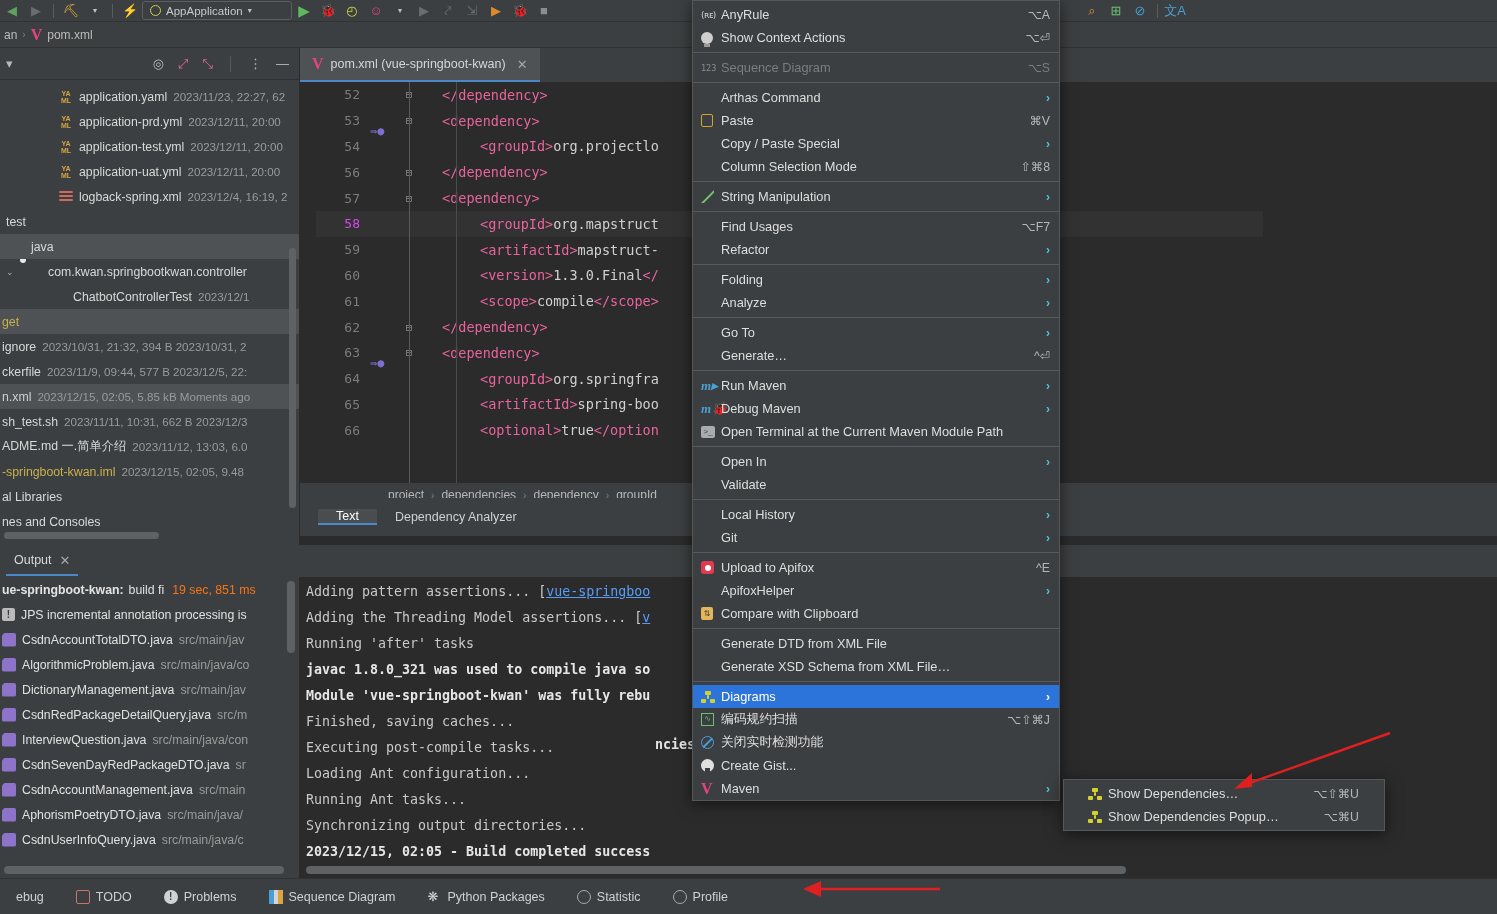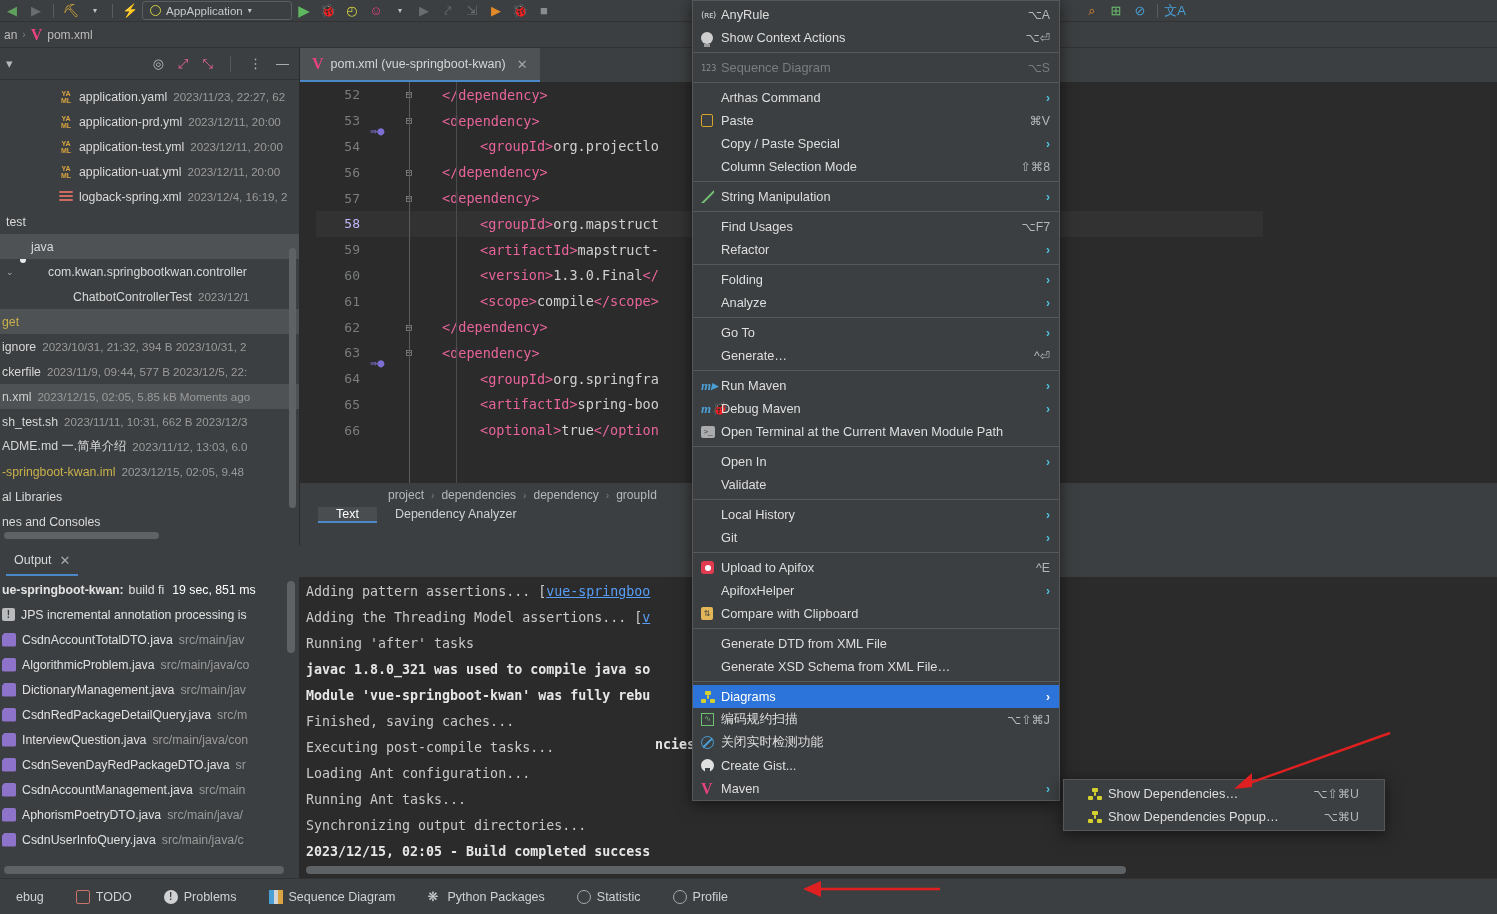--- a/index.html
+++ b/index.html
@@ -82,55 +82,55 @@
   .tabclose { color:#a4a6a8; font-size:13px; margin-left:4px; }
   .mvn-v { color:#e8437f; font-weight:bold; font-size:16px; line-height:14px;
            font-family:"Liberation Serif", serif; }
   .code {
     position:absolute; left:16px; top:34px; width:947px; height:428px; overflow:hidden;
     font-family:"DejaVu Sans Mono", monospace; font-size:13.5px;
   }
   .cline { display:flex; height:25.8px; align-items:center; white-space:pre; }
   .cline.cur { background:#323232; }
   .gut { width:52px; text-align:right; color:#7a7c7e; padding-right:8px; flex:0 0 52px; font-size:13px;}
-  .gut.cur { color:#c4b5fd; }
+  .gut.cur { color:#d946ef; }
   .gmark { width:30px; flex:0 0 30px; position:relative;}
   .bean { position:absolute; left:2px; top:3px; font-size:12px; color:#7d6fd1;}
   .fold { width:22px; flex:0 0 22px; text-align:center; color:#888a8c; font-size:11px; }
   .codetxt { padding-left:22px; }
   .tg { color:#e8649b; }
   .tx { color:#d0d0d0; }
   .vbar { position:absolute; left:93px; top:0; bottom:0; width:1px; background:#585a5c;}
   .vbar2 { position:absolute; left:140px; top:0; bottom:0; width:1px; background:#4a4c4e;}
   .crumbs {
     position:absolute; left:0; bottom:38px; width:1197px; height:24px; background:#3c3f41;
     display:flex; align-items:center; gap:7px; padding-left:88px; font-size:12px; color:#b6b8ba;
   }
   .crumbs .sep { color:#7e8082; font-size:10px;}
   .btabs {
-    position:absolute; left:0; bottom:0; width:1197px; height:38px; background:#3c3f41;
-    display:flex; align-items:flex-start; padding-left:18px;
+    position:absolute; left:0; bottom:9px; width:1197px; height:38px; background:#3c3f41;
+    display:flex; align-items:center; padding-left:18px;
   }
   .btab { display:flex; align-items:center; padding:0 18px; font-size:12.5px; color:#cfd1d3; }
   .btab.active { background:#4a4d4f; border-bottom:2px solid #4a88c7; color:#ffffff; }
 
   
   .buildpanel { position:absolute; left:0; top:545px; width:1497px; height:333px; background:#3c3f41; }
   .bp-tabs { height:32px; display:flex; align-items:center; padding-left:6px; }
   .bp-tab { display:flex; align-items:center; gap:8px; font-size:12.5px; color:#d9d9d9;
             padding:0 8px; height:30px; border-bottom:2px solid #4a88c7; }
   .bp-tab .x { color:#a6a8aa; font-size:13px;}
   .bp-body { position:absolute; left:0; top:32px; width:1497px; height:301px; display:flex; }
   .bp-left { width:300px; position:relative; background:#3c3f41; border-right:1px solid #2b2b2b; }
   .bl-row { display:flex; align-items:center; height:25px; padding-left:2px; font-size:12.3px;
             white-space:nowrap; overflow:hidden; }
   .bl-title { font-weight:bold; color:#e3e3e3; }
   .bl-name { color:#e0e0e0; }
   .bl-path { color:#9a9a9a; margin-left:6px; }
-  .bl-time { color:#ffffff; margin-left:8px; }
+  .bl-time { color:#f97316; margin-left:8px; }
   .jicon { width:14px;height:14px;margin-right:6px;flex:0 0 14px;
            background:#8d73c9; clip-path:polygon(20% 0,100% 0,100% 100%,0 100%,0 22%);
            border-radius:2px; }
   .warnicon { width:13px;height:13px;margin-right:6px;flex:0 0 13px;background:#b9bbbd;
               border-radius:2px; color:#3c3f41; font-size:10px; text-align:center; line-height:13px; font-weight:bold;}
   .bp-right { flex:1; background:#2b2b2b; position:relative; overflow:hidden;
               font-family:"DejaVu Sans Mono", monospace; font-size:13.3px; color:#c9c9c9; padding-top:2px;}
   .orow { height:26px; line-height:26px; padding-left:6px; white-space:pre; }
   .orow b { color:#e6e6e6; }
   .olink { color:#589df6; text-decoration:underline; }

